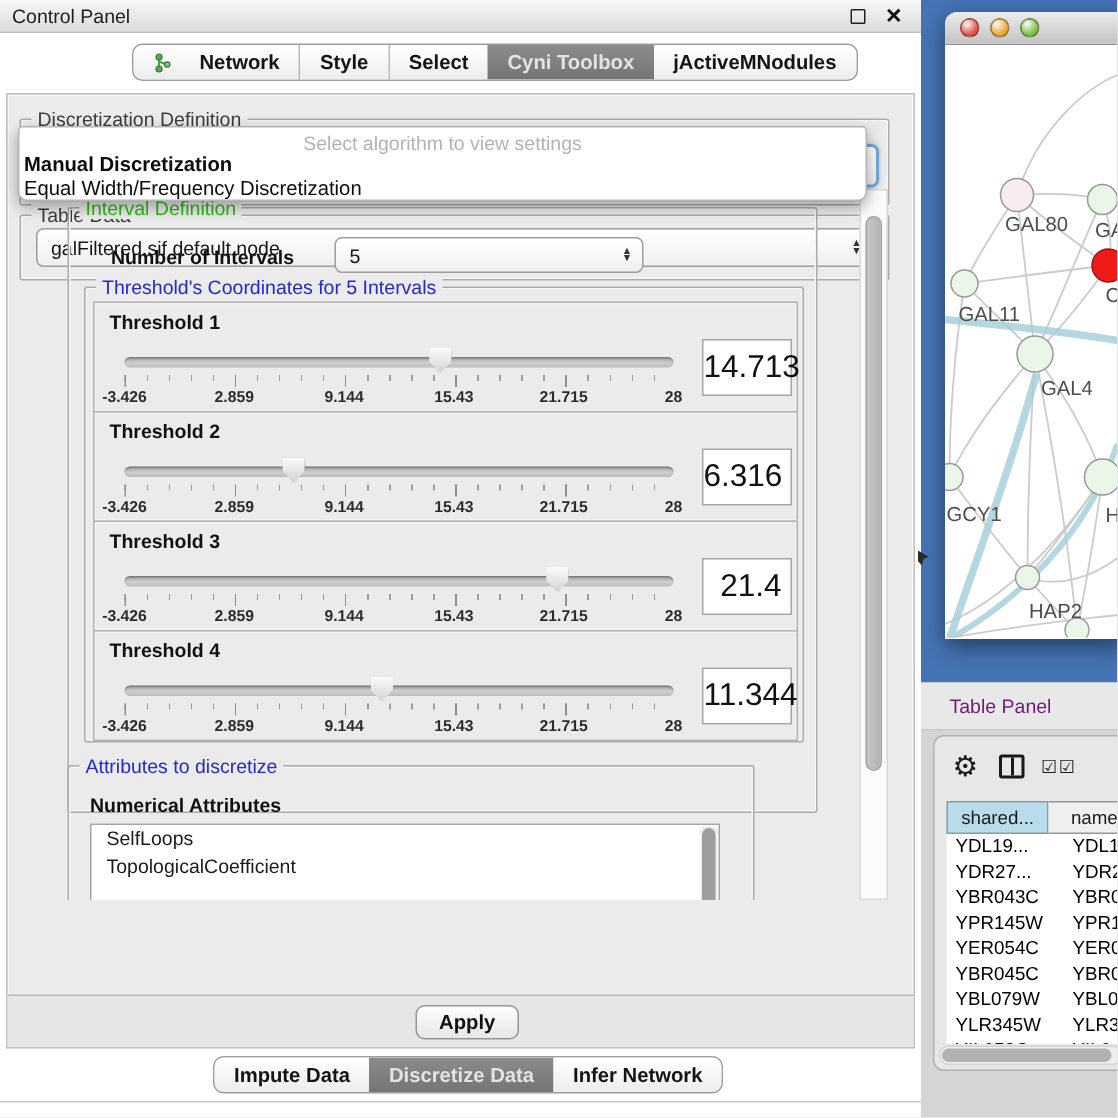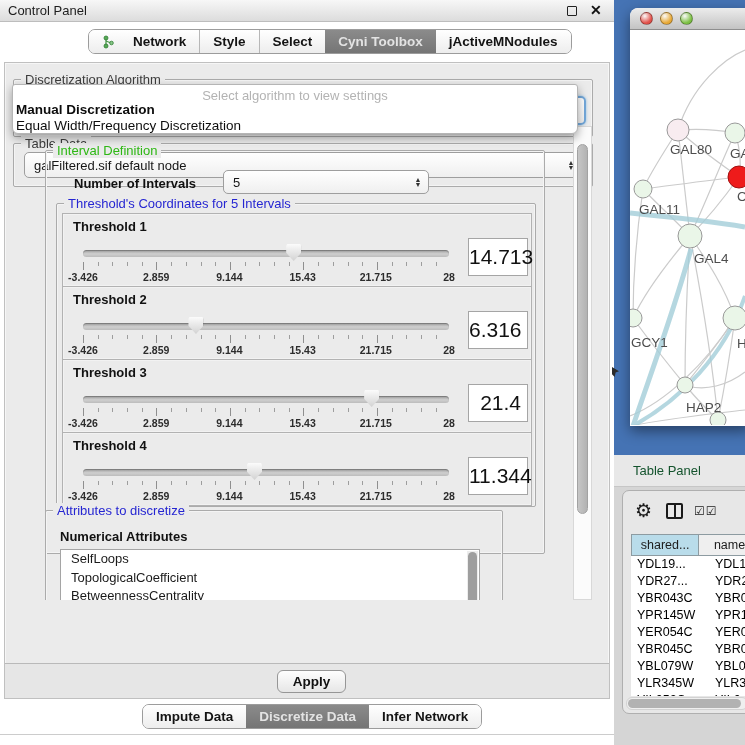--- a/index.html
+++ b/index.html
@@ -92,21 +92,21 @@
   .bluedesk { position:absolute; left:0; top:0; width:131px; height:455px; background:#4573b4; border-left:1px solid #37movie5e94; }
   #netwin { position:absolute; left:16px; top:8px; width:120px; height:418px; border-radius:8px 0 0 0;
     box-shadow:0 5px 14px rgba(0,0,0,.45); overflow:hidden; background:#fff; }
   .nw-titlebar { position:relative; height:22px; background:linear-gradient(#ececec,#c3c3c3);
     border-bottom:1px solid #8e8e8e; border-radius:8px 0 0 0; display:flex; align-items:center; padding-left:10px; gap:7px; }
   .light { width:13px; height:13px; border-radius:50%; border:1px solid rgba(0,0,0,.35); }
   .nw-canvas { position:relative; width:120px; height:395px; background:#fff; }
 
   .tp-header { position:absolute; left:0; top:455px; width:131px; height:32px; background:#e8e8e8;
     border-bottom:1px solid #c6c6c6; }
-  .tp-header span { position:absolute; left:19px; top:8px; font-size:13px; color:#14532d; }
+  .tp-header span { position:absolute; left:19px; top:8px; font-size:13px; color:#701a75; }
   .tp-box { position:absolute; left:8px; top:490px; width:130px; height:224px; background:#e7e7e7;
     border:1px solid #afafaf; border-radius:7px; }
   .gear { position:absolute; left:12px; top:8px; font-size:19px; color:#1a1a1a; }
   .colsicon { position:absolute; left:43px; top:12px; width:17px; height:16px; border:2px solid #1a1a1a; border-radius:2px; }
   .colsicon::after { content:""; position:absolute; left:5.5px; top:0; width:2px; height:12px; background:#1a1a1a; }
   .checks { position:absolute; left:71px; top:13px; font-size:12px; color:#1a1a1a; letter-spacing:1px; }
   .tp-table { position:absolute; left:8px; top:43px; width:130px; }
   .tp-hrow { display:flex; height:22px; }
   .tp-hcell { border:1px solid #8d9ba1; font-size:12.5px; color:#1c1c1c; text-align:center; line-height:20px;
     overflow:hidden; white-space:nowrap; }
@@ -158,40 +158,40 @@
           <span>Cyni Toolbox</span>
         </div>
         <div class="tab bold">
           <span>jActiveMNodules</span>
         </div>
       </div>
 
     <div class="content-panel">
 
       <div class="group" style="left:8px; top:16px; width:580px; height:58px;">
-        <span class="gtitle">Discretization Algorithm</span>
+        <span class="gtitle">Discretization Definition</span>
         <div class="combo focusring" style="left:8px; top:16px; width:564px; height:29px;">
           <span class="cval"></span>
           <span class="arrows">▲<br>▼</span>
         </div>
       </div>
 
       <div class="group" style="left:8px; top:80px; width:580px; height:44px;">
         <span class="gtitle">Table Data</span>
         <div class="combo" style="left:10px; top:8px; width:558px; height:26px;">
           <span class="cval">galFiltered.sif default node</span>
           <span class="arrows">▲<br>▼</span>
         </div>
       </div>
 
     </div>
 
     <div id="scrollport">
 
-      <div class="group" style="left:35px; top:24px; width:500px; height:404px;">
+      <div class="group" style="left:35px; top:12px; width:500px; height:404px;">
         <span class="gtitle green">Interval Definition</span>
 
         <span style="position:absolute; left:28px; top:25px; font-size:13px; font-weight:700; color:#111;">Number of Intervals</span>
         <div class="combo" style="left:177px; top:19px; width:206px; height:24px;">
           <span class="cval">5</span>
           <span class="arrows">▲<br>▼</span>
         </div>
 
         <div class="group" style="left:10px; top:52px; width:480px; height:304px;padding-left:24px;">
           <span class="gtitle blue">Threshold's Coordinates for 5 Intervals</span>
@@ -271,21 +271,20 @@
         </div>
       </div>
 
       <div class="group" style="left:35px; top:384px; width:458px; height:150px;">
         <span class="gtitle blue">Attributes to discretize</span>
         <span class="numattr-label" style="left:14px; top:18px;">Numerical Attributes</span>
         <div class="attrlist" style="left:14px; top:38px; width:420px; height:106px;">
           <div id="attrItems">
               <div class="ali">SelfLoops</div>
               <div class="ali">TopologicalCoefficient</div>
-              <div class="ali">BetweennessCentrality</div>
             </div>
           <div class="alscroll">
               <div class="althumb"></div>
             </div>
         </div>
       </div>
 
     </div>
 
     <div class="vscroll">

